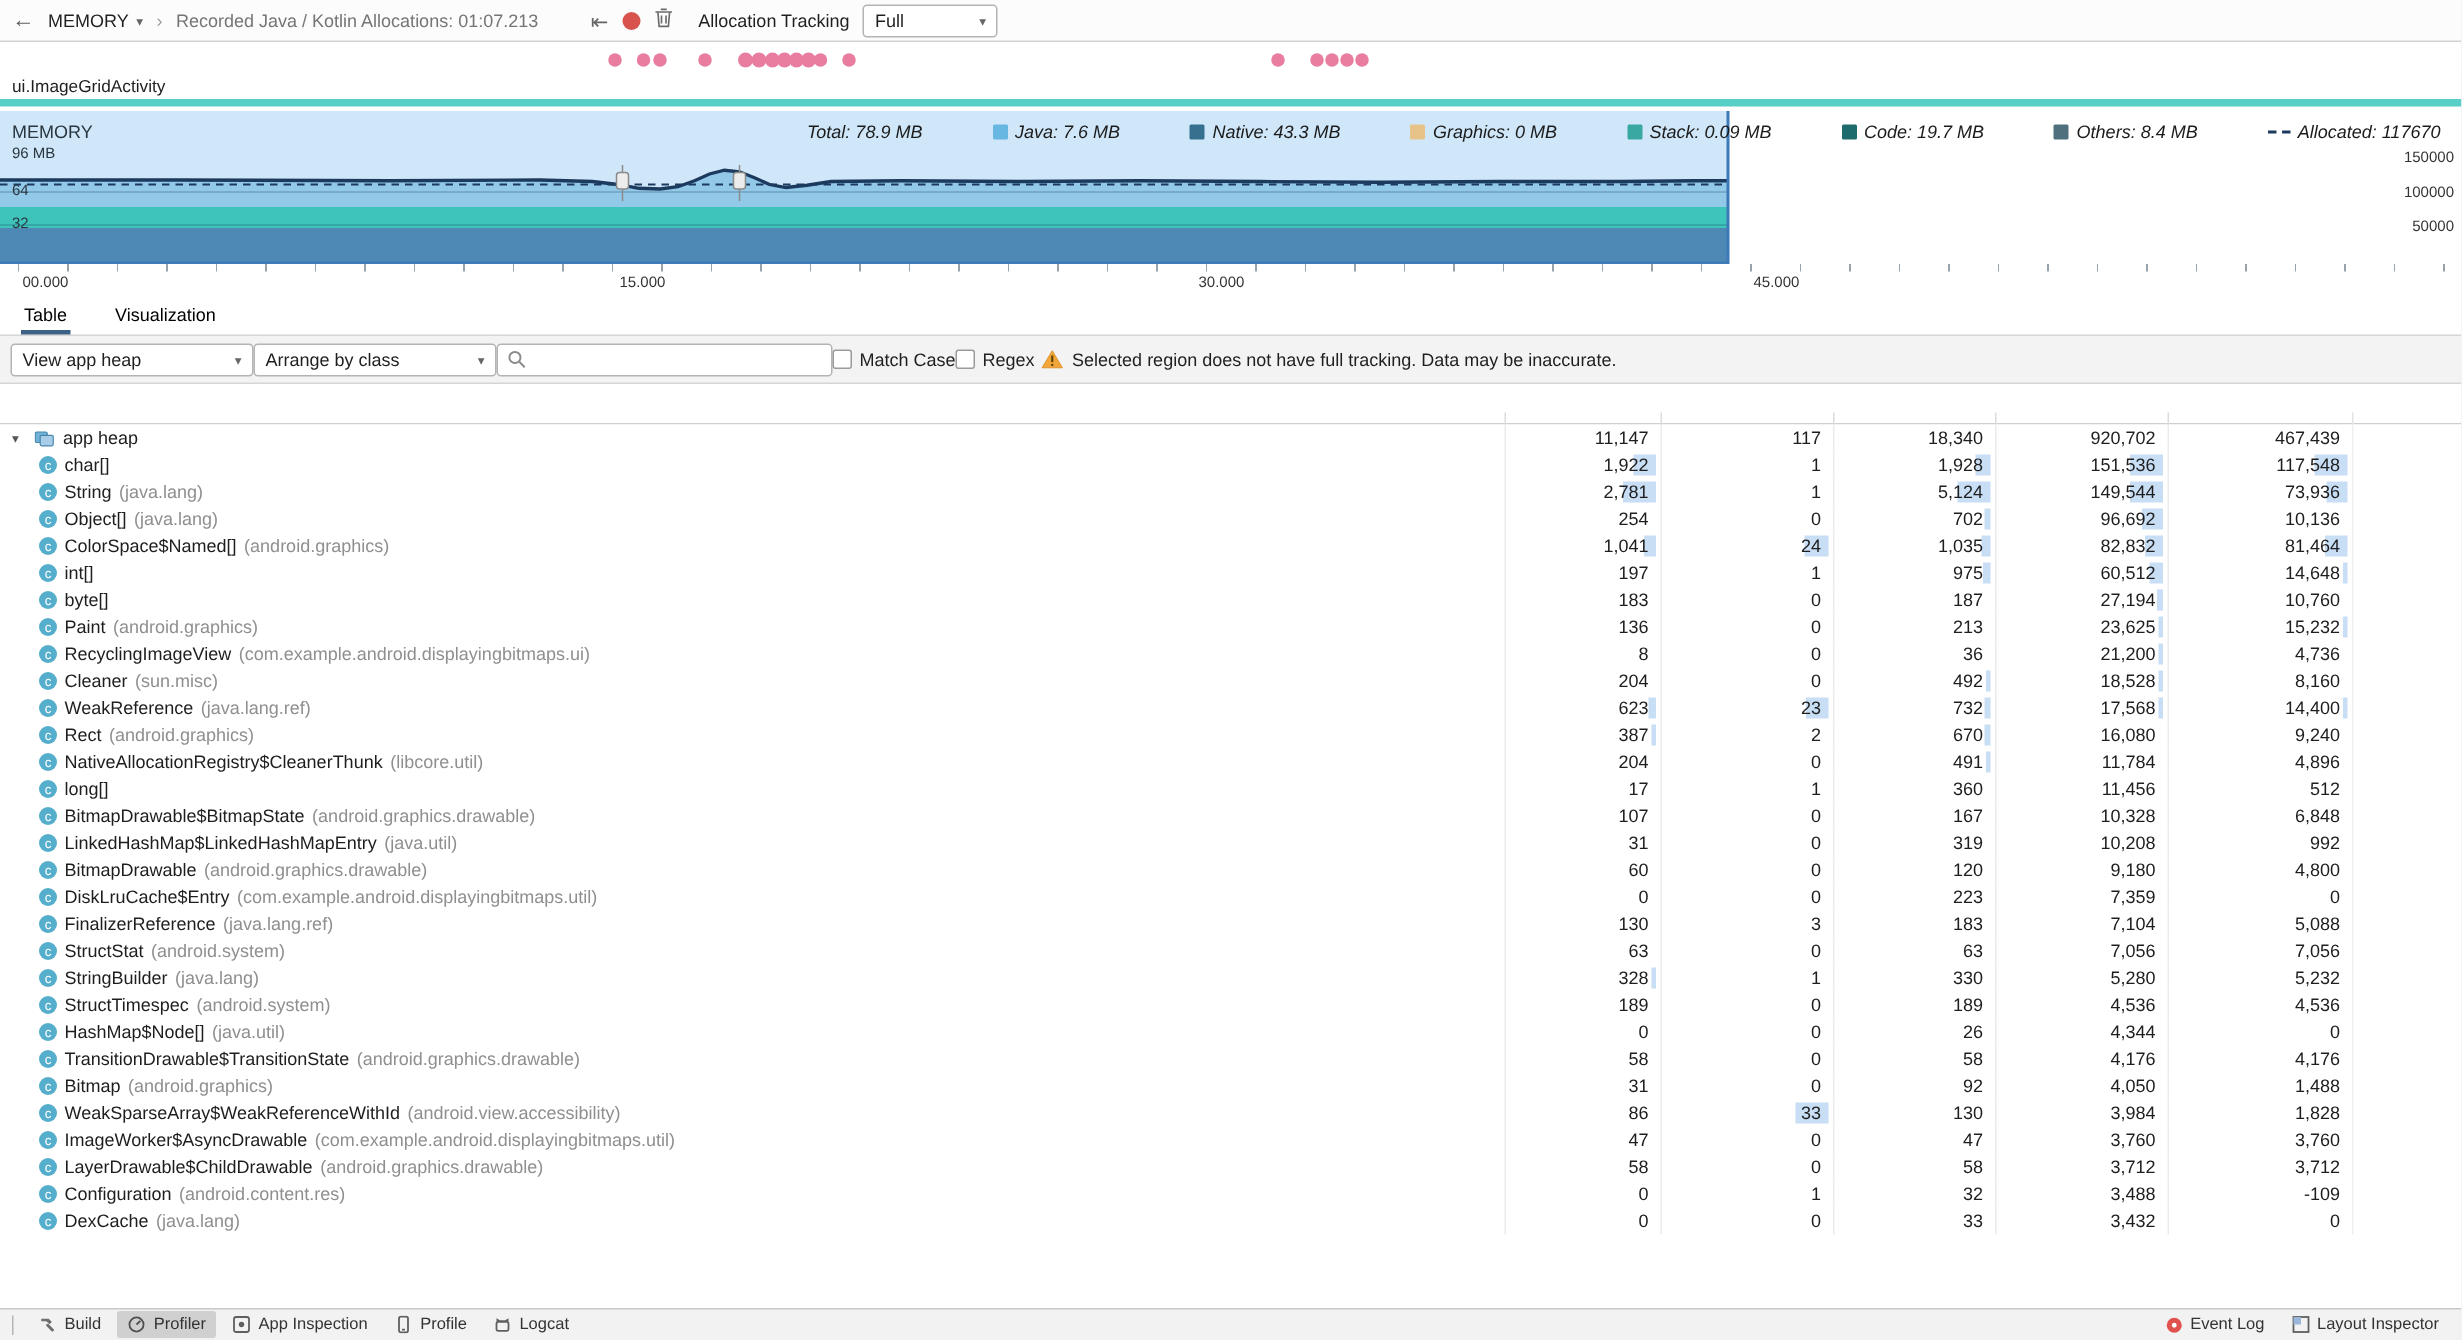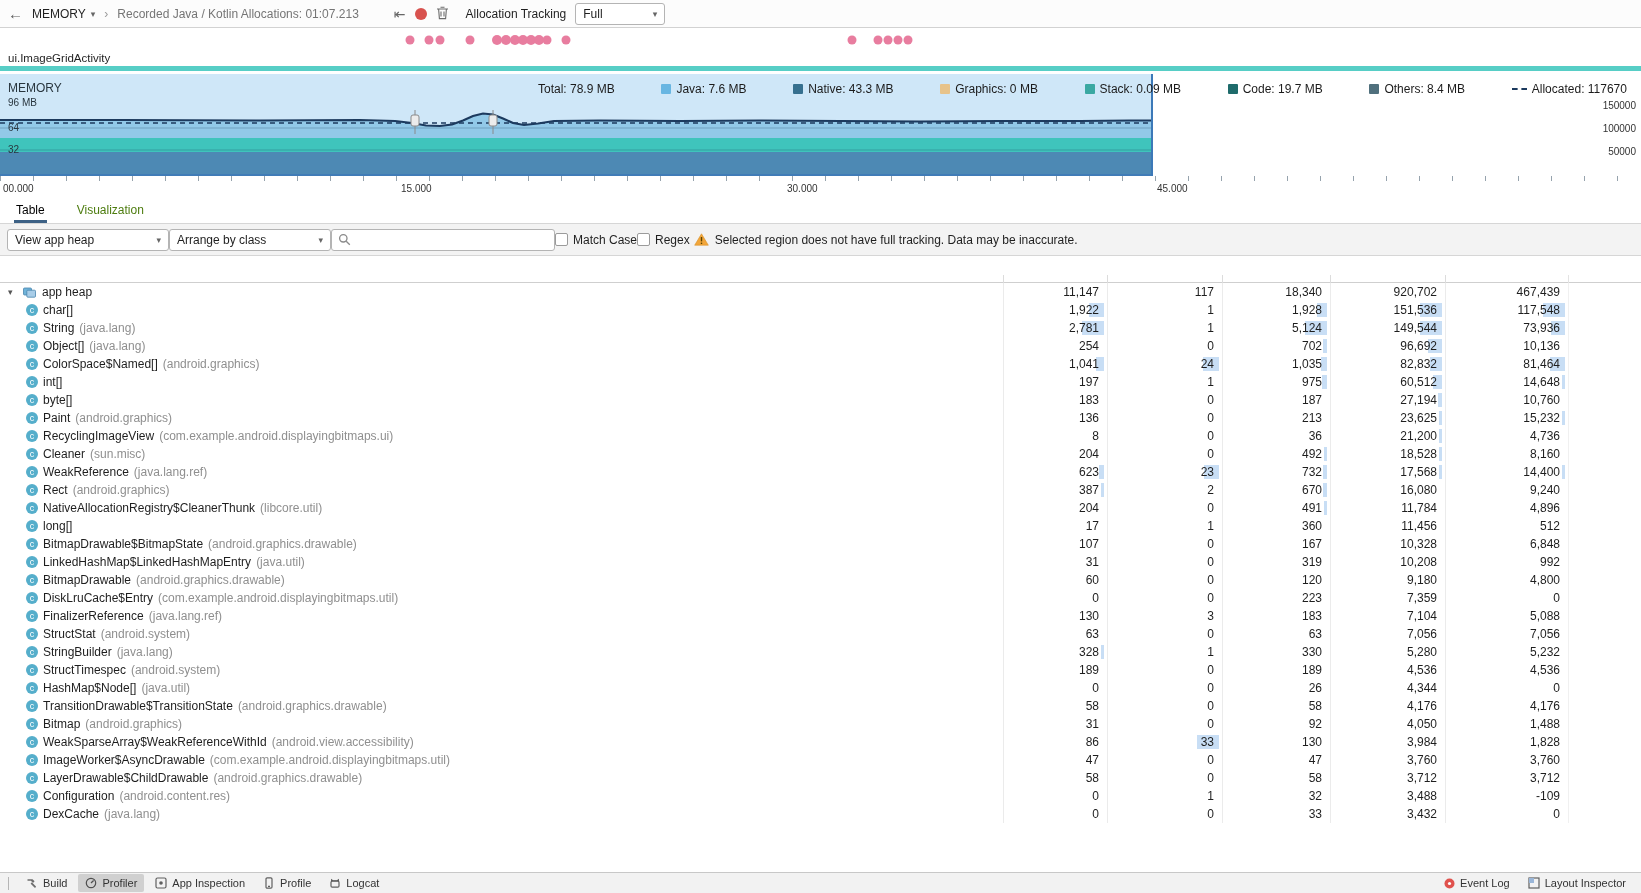--- a/index.html
+++ b/index.html
@@ -28,43 +28,43 @@
 
   
   .activity{position:absolute;top:52px;left:0;right:0;height:20px;}
   .activity-label{position:absolute;left:8px;top:0;font-size:11.5px;color:#1f1f1f;}
   .activity-bar{position:absolute;left:0;right:0;top:14px;height:5px;background:#57cec6;}
 
   
   .chart{position:absolute;top:74px;left:0;right:0;height:102px;background:#fff;}
   .memsvg{position:absolute;left:0;top:0;}
   .legend{position:absolute;left:538px;right:14px;top:7px;height:15px;display:flex;
-          justify-content:space-between;align-items:flex-end;pointer-events:none;}
+          justify-content:space-between;align-items:flex-start;pointer-events:none;font-style:italic;}
   .legend-item{display:flex;align-items:center;gap:5px;white-space:nowrap;color:#1b1b1b;}
   .swatch{width:10px;height:10px;display:inline-block;border-radius:1px;}
   .swatch-dash{width:15px;height:0;border-top:2px dashed #1c3a5e;display:inline-block;}
   .axlbl{position:absolute;color:#29363f;}
   .mem-title{left:8px;top:7px;font-size:12px;}
   .mem-96{left:8px;top:23px;font-size:10px;}
   .mem-64{left:8px;top:48px;font-size:10px;}
   .mem-32{left:8px;top:70px;font-size:10px;}
   .r-ax{right:5px;font-size:10px;color:#333;}
   .r-150{top:26px;} .r-100{top:49px;} .r-50{top:72px;}
 
   
-  .timeaxis{position:absolute;top:176px;left:0;right:0;height:20px;background:#fff;}
+  .timeaxis{position:absolute;top:176px;left:12px;right:0;height:20px;background:#fff;}
   .ticks{position:absolute;top:0;left:0;right:0;height:5px;
          background:repeating-linear-gradient(to right,#96a3ad 0 1px,transparent 1px 33px);}
   .tlbl{position:absolute;top:7px;font-size:10px;color:#333;}
   .t-0{left:3px;} .t-1{left:401px;} .t-2{left:787px;} .t-3{left:1157px;}
 
   
   .tabs{position:absolute;top:196px;left:0;right:0;height:28px;border-bottom:1px solid #d6d6d6;
         display:flex;align-items:stretch;gap:28px;padding:0 14px;background:#fff;}
-  .tab{display:flex;align-items:center;color:#4d7c0f;cursor:default;padding:0 2px;}
+  .tab{display:flex;align-items:center;color:#000000;cursor:default;padding:0 2px;}
   .tab.active{color:#000;box-shadow:inset 0 -3px 0 #3d6185;}
 
   
   .filterbar{position:absolute;top:224px;left:0;right:0;height:32px;background:#f3f3f3;
              border-bottom:1px solid #d6d6d6;display:flex;align-items:center;padding:0 7px;gap:0;}
   .w160{width:162px;}
   .searchbox{width:224px;height:22px;background:#fff;border:1px solid #b4b4b4;border-radius:3px;
              display:flex;align-items:center;padding:0 6px;gap:5px;}
   .searchbox input{border:none;outline:none;flex:1;font:12px "Liberation Sans",sans-serif;background:transparent;}
   .cb{display:flex;align-items:center;gap:5px;color:#1f1f1f;cursor:default;}

